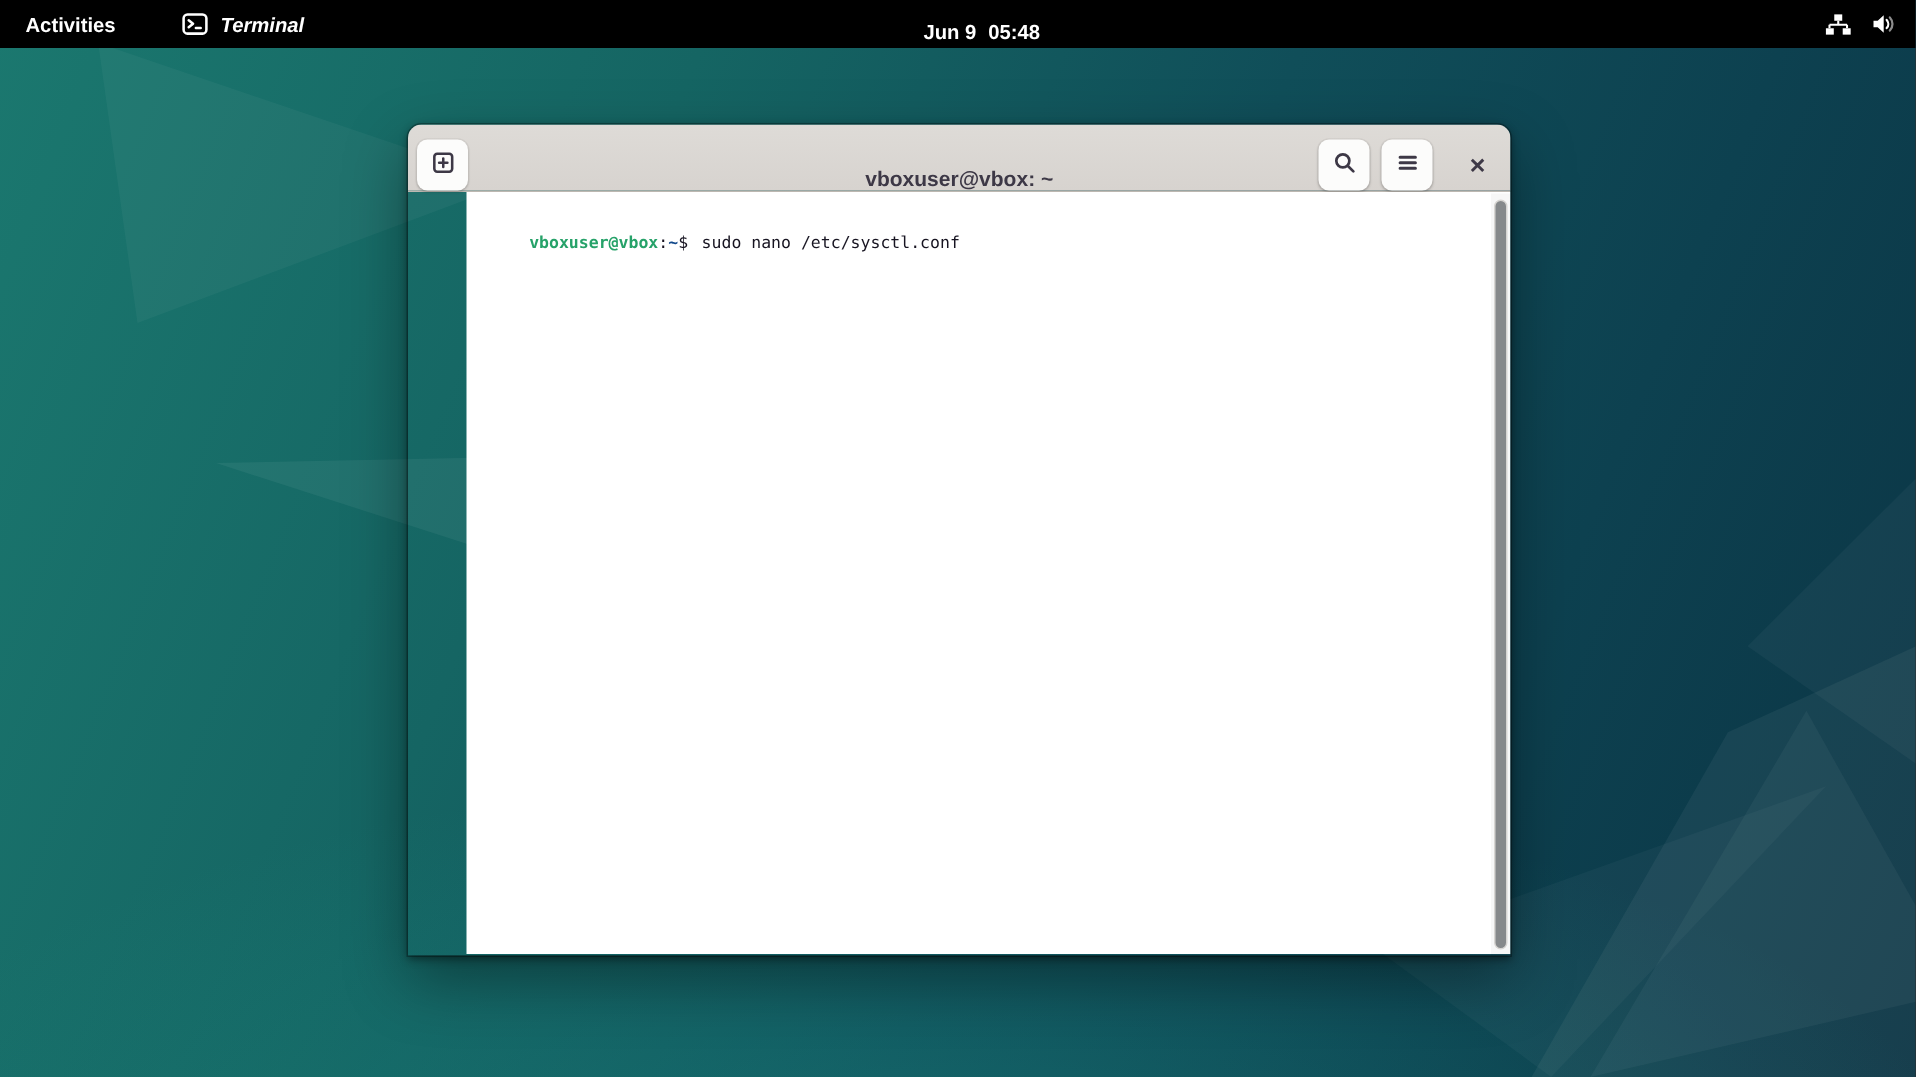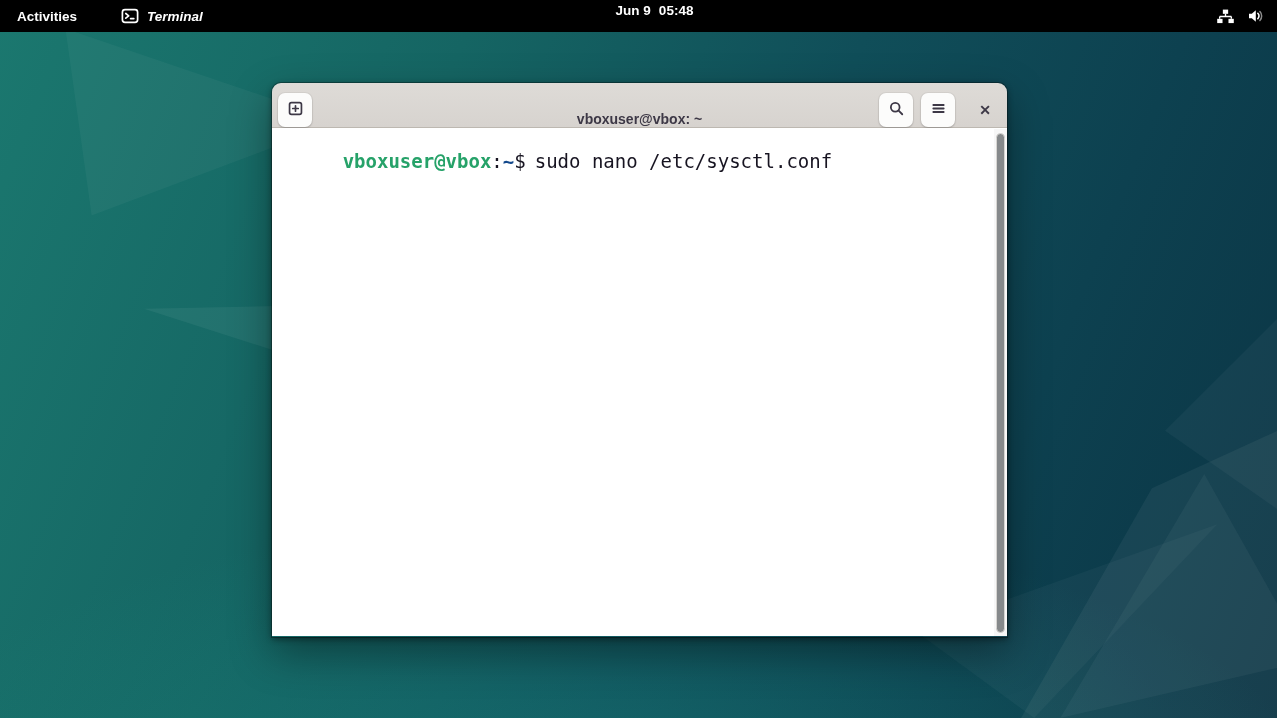--- a/index.html
+++ b/index.html
@@ -23,21 +23,21 @@
   
   .topbar {
     position:absolute; top:0; left:0; right:0; height:32px;
     background:#000; color:#fff; display:flex; align-items:center;
     font-size:13.5px; font-weight:700; z-index:5;
   }
   .tb-item { height:26px; display:flex; align-items:center; padding:0 9px; border-radius:13px; }
   .activities { margin-left:8px; }
   .app-indicator { margin-left:26px; gap:8px;font-style:italic; }
   .clock { position:absolute; left:50%; top:3px; transform:translateX(-50%); height:26px;
-           display:flex; align-items:flex-start; gap:8px; padding:0 10px; border-radius:13px; }
+           display:flex; align-items:flex-end; gap:8px; padding:0 10px; border-radius:13px; }
   .system { position:absolute; right:6px; top:3px; height:26px; display:flex; align-items:center;
             gap:13px; padding:0 10px; border-radius:13px; }
   .tb-icon { display:flex; align-items:center; }
 
   
   .window {
     position:absolute; left:272px; top:83px; width:735px; height:554px;
     border-radius:9px 9px 0 0; overflow:hidden;
     box-shadow:0 2px 6px rgba(0,0,0,0.45), 0 16px 42px rgba(0,0,0,0.38), 0 0 0 1px rgba(0,0,0,0.28);
   }
@@ -58,22 +58,22 @@
     justify-content:center; margin-left:8px; margin-right:2px;
   }
   .title {
     position:absolute; left:50%; transform:translateX(-50%); font-weight:700;
     font-size:14px; color:#3d3846; white-space:nowrap;
   }
 
   
   .terminal {
     position:relative; height:508px; background:#ffffff;
-    font-family:"DejaVu Sans Mono", monospace; font-size:19px; line-height:19px;
-    color:#171421; padding:5px 16px 0 2px; box-sizing:border-box; white-space:pre; cursor:text;
+    font-family:"DejaVu Sans Mono", monospace; font-size:11px; line-height:19px;
+    color:#171421; padding:5px 16px 0 2px; box-sizing:border-box; white-space:pre; cursor:text;margin-left:39px;
   }
   .p-user { color:#26a269; font-weight:bold; }
   .p-path { color:#12488b; font-weight:bold; }
   .p-cmd  { margin-left:9px; }
 
   .sb-track { position:absolute; top:46px; right:0; width:13px; bottom:0; background:rgba(0,0,0,0.03); }
   .sb-thumb {
     position:absolute; top:4px; right:2px; width:9px; bottom:4px;
     background:#86898b; border:1px solid #d7d5d2; border-radius:6px; box-sizing:border-box;
   }

